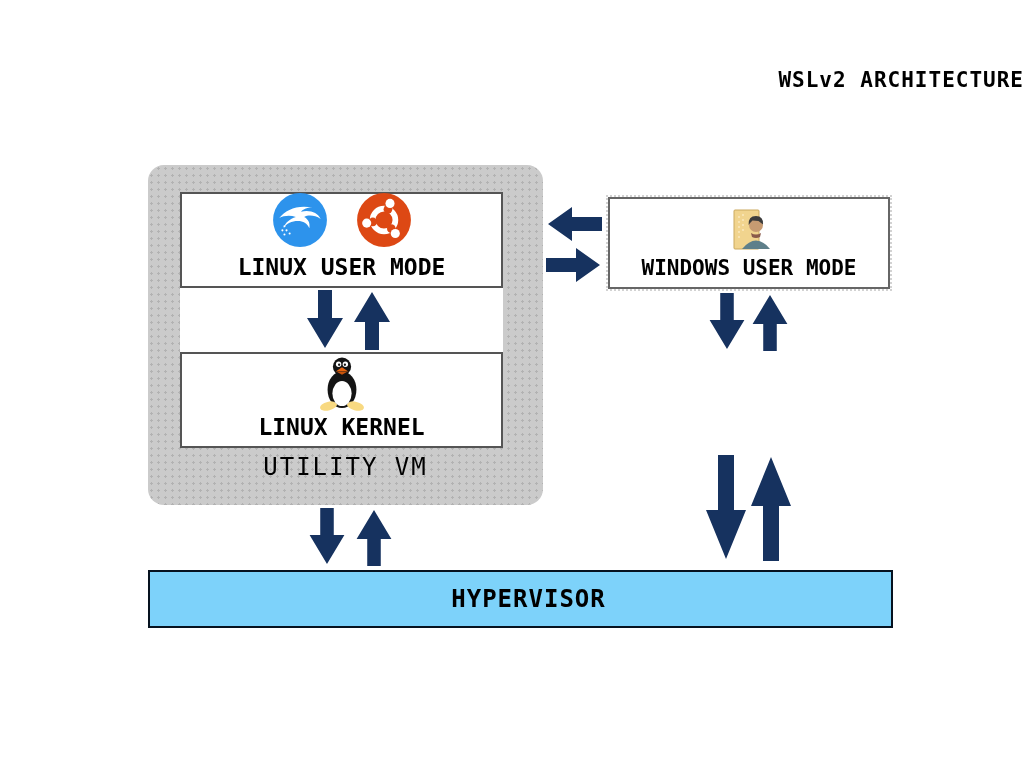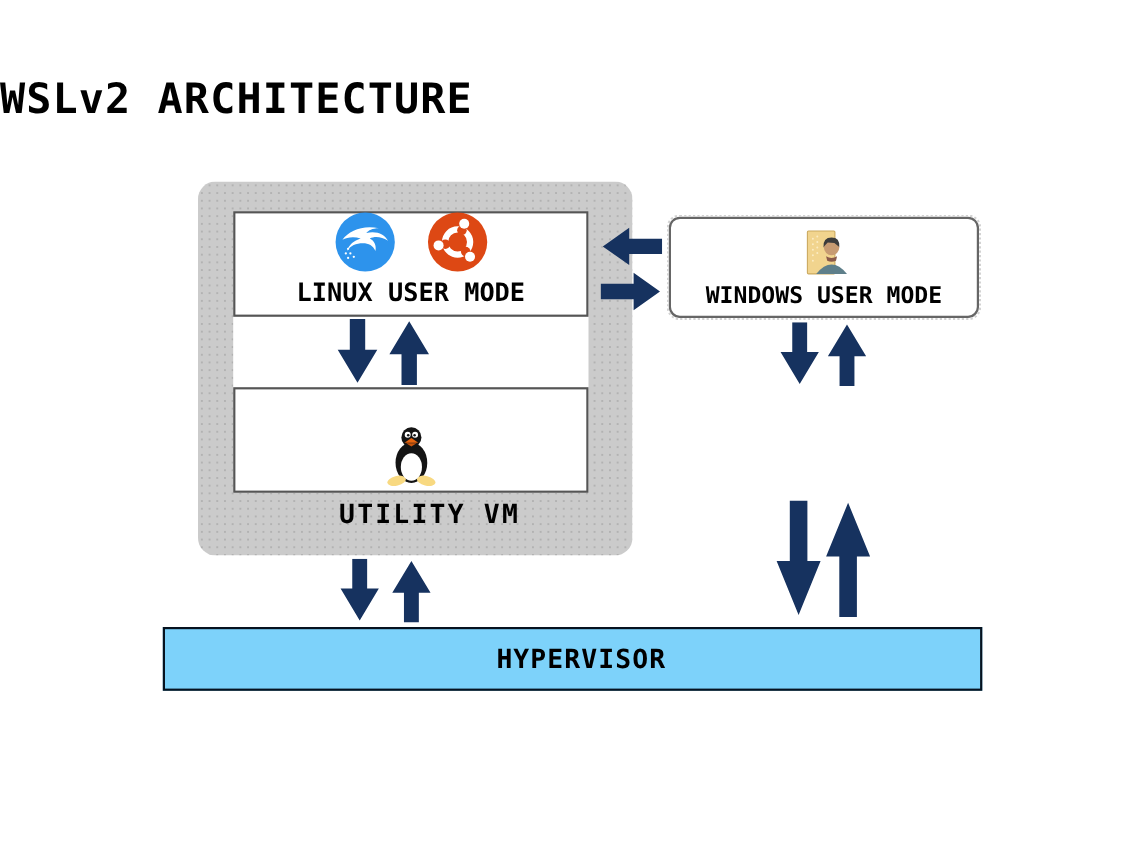--- a/index.html
+++ b/index.html
@@ -2,54 +2,53 @@
 <html style="--color-arrow-navy: #16325F; --color-container-gray: #CBCBCB; --color-container-dot: #B2B2B2; --color-hypervisor-blue: #7DD2FA; --color-kali-blue: #2D93EC; --color-ubuntu-orange: #DD4814; --color-windows-blue: #1E82E8; --color-box-border: #555555;"><head>
 <meta charset="utf-8">
 <style>
   html,body{margin:0;padding:0;background:#fff;}
   #canvas{
     position:relative;width:1024px;height:768px;background:#fff;overflow:hidden;
     font-family:"DejaVu Sans Mono","Liberation Mono",monospace;color:#000;
   }
   .abs{position:absolute;}
   #title{
-    left:0;top:68px;width:1024px;text-align:left;
-    font-size:38px;font-weight:bold;letter-spacing:1px;
+    left:0;top:68px;width:1024px;text-align:right;
+    font-size:21px;font-weight:bold;letter-spacing:1px;
   }
   
   #utility-vm{
     left:148px;top:165px;width:395px;height:340px;border-radius:16px;
     background-color:var(--color-container-gray,#CBCBCB);
     background-image:radial-gradient(circle,var(--color-container-dot,#B2B2B2) 1px,transparent 1.2px);
     background-size:7px 7px;
-    margin-left:32px;
   }
   #linux-panel{
     left:32px;top:27px;width:323px;height:256px;background:#fff;
   }
   .lbox{
     position:absolute;left:0;width:319px;height:92px;background:#fff;
     border:2px solid var(--color-box-border,#555);
     display:flex;flex-direction:column;align-items:center;justify-content:flex-end;
   }
   #linux-user-mode-box{top:0;}
   #linux-kernel-box{top:160px;}
   .icon-row{display:flex;align-items:center;gap:26px;margin-bottom:2px;}
   .lbl{font-weight:bold;font-size:23px;line-height:1.1;margin-bottom:6px;white-space:nowrap;}
   #utility-vm-label{
     left:0;top:288px;width:395px;text-align:center;
-    font-size:24px;font-weight:bold;letter-spacing:2px;padding-left:13px;
+    font-size:24px;font-weight:normal;letter-spacing:2px;
   }
   
   .rbox{
     position:absolute;left:608px;width:278px;background:#fff;
     border:2px solid #666;outline:2px dotted #d2d2d2;outline-offset:0px;
     display:flex;flex-direction:column;align-items:center;justify-content:flex-end;
   }
-  #windows-user-mode-box{top:197px;height:88px;border-radius:10px;}
+  #windows-user-mode-box{top:197px;height:88px;}
   #windows-nt-kernel-box{top:356px;height:89px;}
   .rlbl{font-weight:bold;font-size:21px;line-height:1.1;margin-bottom:7px;white-space:nowrap;}
   
   #hypervisor-bar{
     left:148px;top:570px;width:741px;height:54px;
     background:var(--color-hypervisor-blue,#7DD2FA);border:2px solid #06121f;
     display:flex;align-items:center;justify-content:center;
   }
   #hypervisor-label{font-size:24px;font-weight:bold;letter-spacing:1px;margin-left:16px;}
   .arrow{position:absolute;}
@@ -105,20 +104,21 @@
             <ellipse cx="40" cy="53" rx="9" ry="4.5" fill="#F8D981" transform="rotate(14 40 53)"></ellipse>
             <ellipse cx="26" cy="40" rx="10" ry="13" fill="#fff"></ellipse>
             <circle cx="22.5" cy="9.5" r="2.8" fill="#fff"></circle>
             <circle cx="29.5" cy="9.5" r="2.8" fill="#fff"></circle>
             <circle cx="23" cy="10" r="1.2" fill="#141414"></circle>
             <circle cx="29" cy="10" r="1.2" fill="#141414"></circle>
             <polygon points="26,12.5 19.5,17 32.5,17" fill="#E8650F"></polygon>
             <polygon points="21,17.5 31,17.5 26,20.5" fill="#C9540B"></polygon>
           </svg>
         </span>
+        <div class="lbl">LINUX KERNEL</div>
       </div>
 
     </div>
     <div class="abs" id="utility-vm-label">UTILITY VM</div>
   </div>
 
   <div class="rbox" id="windows-user-mode-box">
     <span>
       <svg width="50" height="48" viewBox="0 0 48 48">
         <rect x="9" y="5" width="25" height="39" rx="1" fill="#F1D48E" stroke="#CBA95E" stroke-width="1"></rect>

